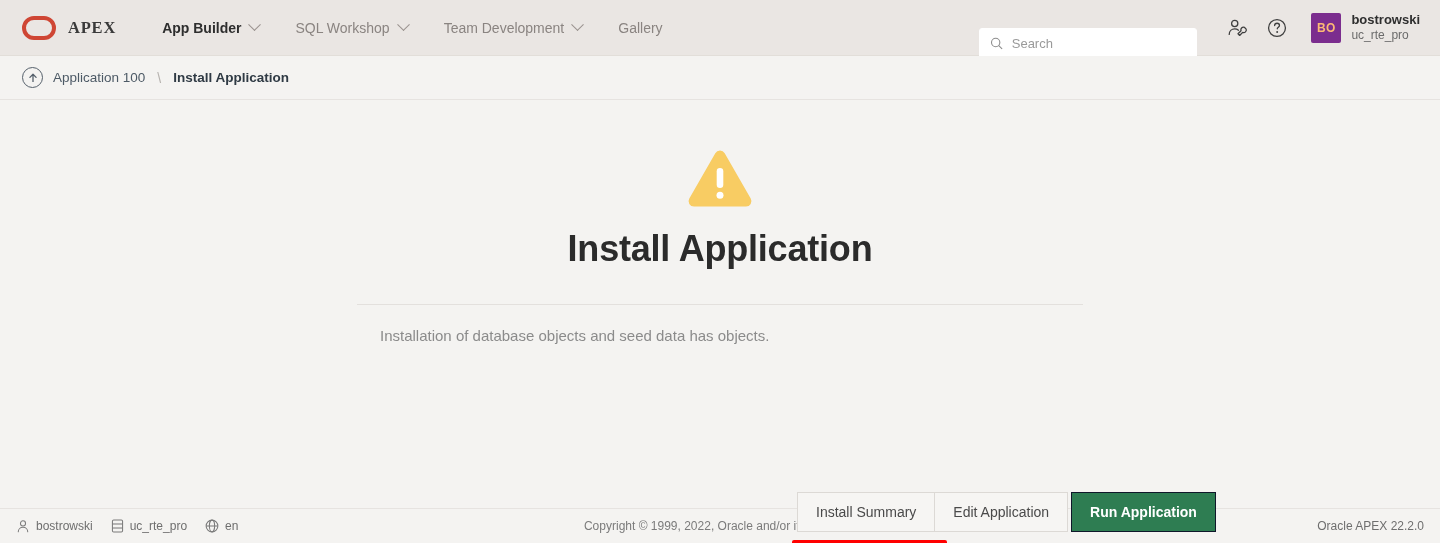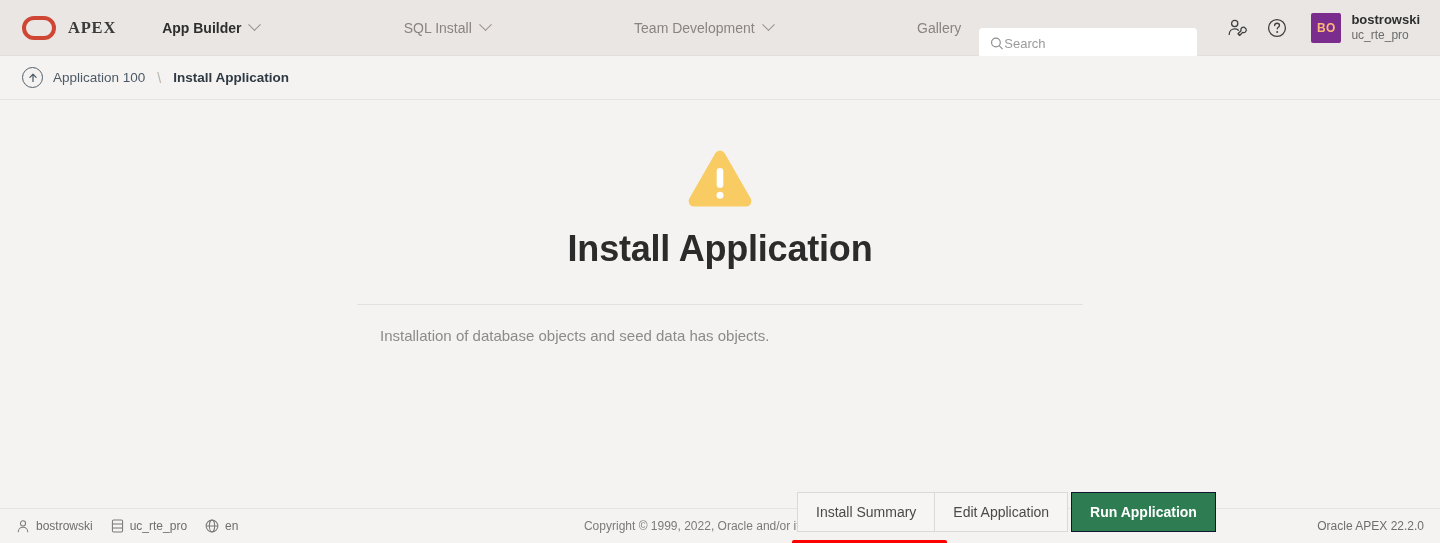--- a/index.html
+++ b/index.html
@@ -55,23 +55,22 @@
   .brand-name {
     font-size: 16.5px;
     font-weight: bold;
     letter-spacing: 0.8px;
     color: #3a3a3a;
   }
 
   .nav {
     display: flex;
     align-items: center;
-    gap: 10px;
+    gap: 0px;
     flex: 1;
-    justify-content: space-between;
   }
 
   .nav-item {
     display: flex;
     align-items: center;
     gap: 9px;
     padding: 6px 18px;
     font-size: 14px;
     color: #8a8481;
     cursor: pointer;
@@ -99,20 +98,21 @@
 
   .search-box {
     width: 218px;
     height: 32px;
     background: #ffffff;
     border: 1px solid #ffffff;
     border-radius: 3px;
     display: flex;
     align-items: center;
     padding: 0 10px;
+    gap: 8px;
     margin-right: 20px;
     margin-top: 32px;
   }
 
   .search-box input {
     border: none;
     outline: none;
     font-family: "Liberation Sans", sans-serif;
     font-size: 13px;
     color: #555;
@@ -348,21 +348,21 @@
       <div class="brand-logo"></div>
       <div class="brand-name">APEX</div>
     </div>
 
     <div class="nav">
       <div class="nav-item active">
         <span>App Builder</span>
         <span class="chev"></span>
       </div>
       <div class="nav-item">
-        <span>SQL Install</span>
+        <span>SQL Workshop</span>
         <span class="chev"></span>
       </div>
       <div class="nav-item">
         <span>Team Development</span>
         <span class="chev"></span>
       </div>
       <div class="nav-item">
         <span>Gallery</span>
       </div>
     </div>

